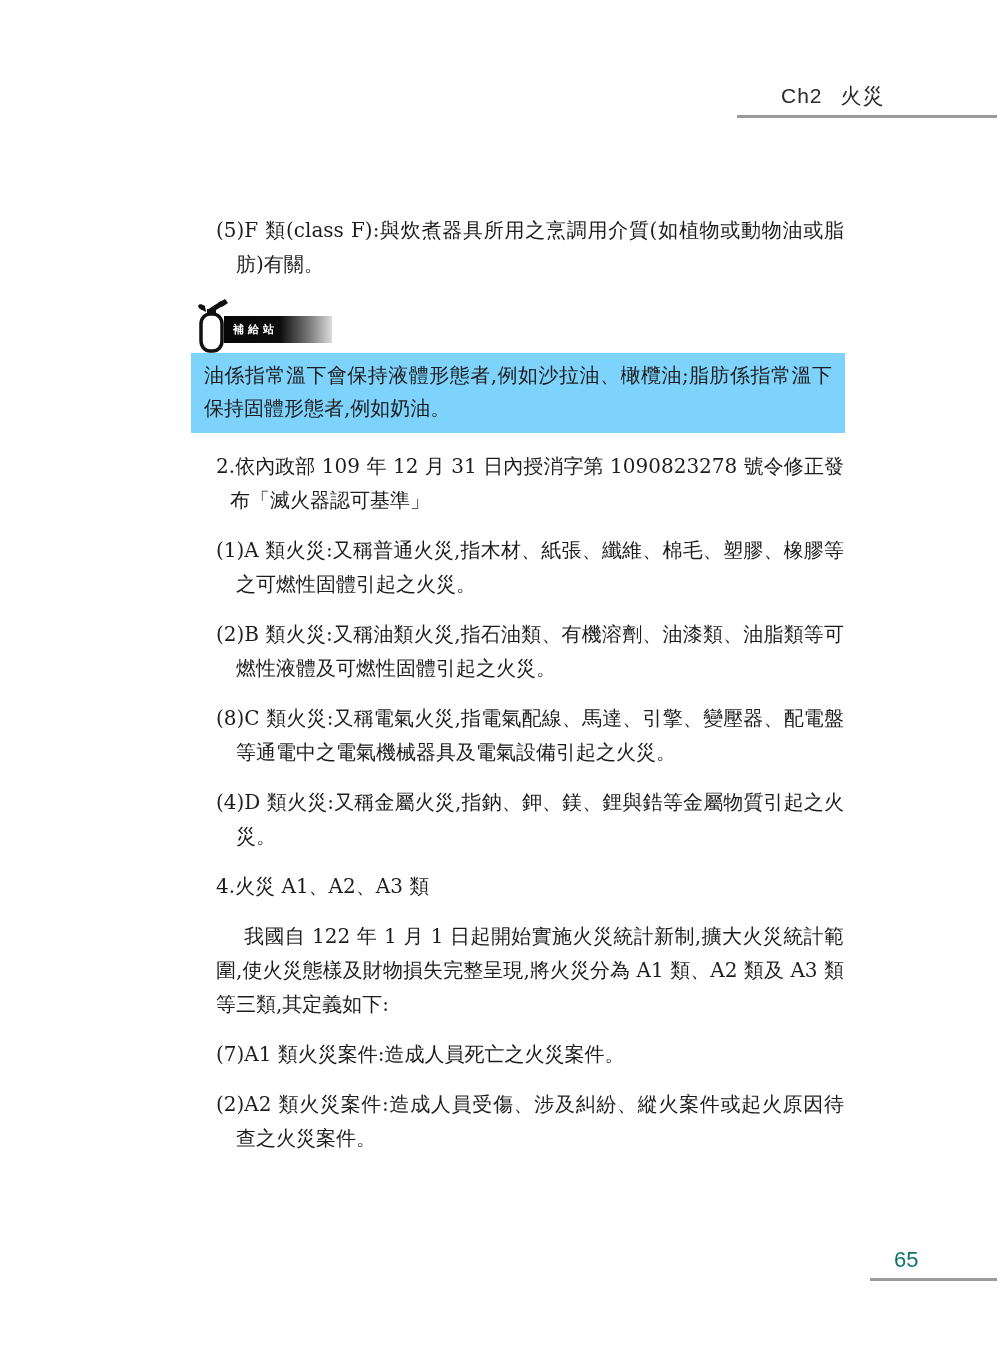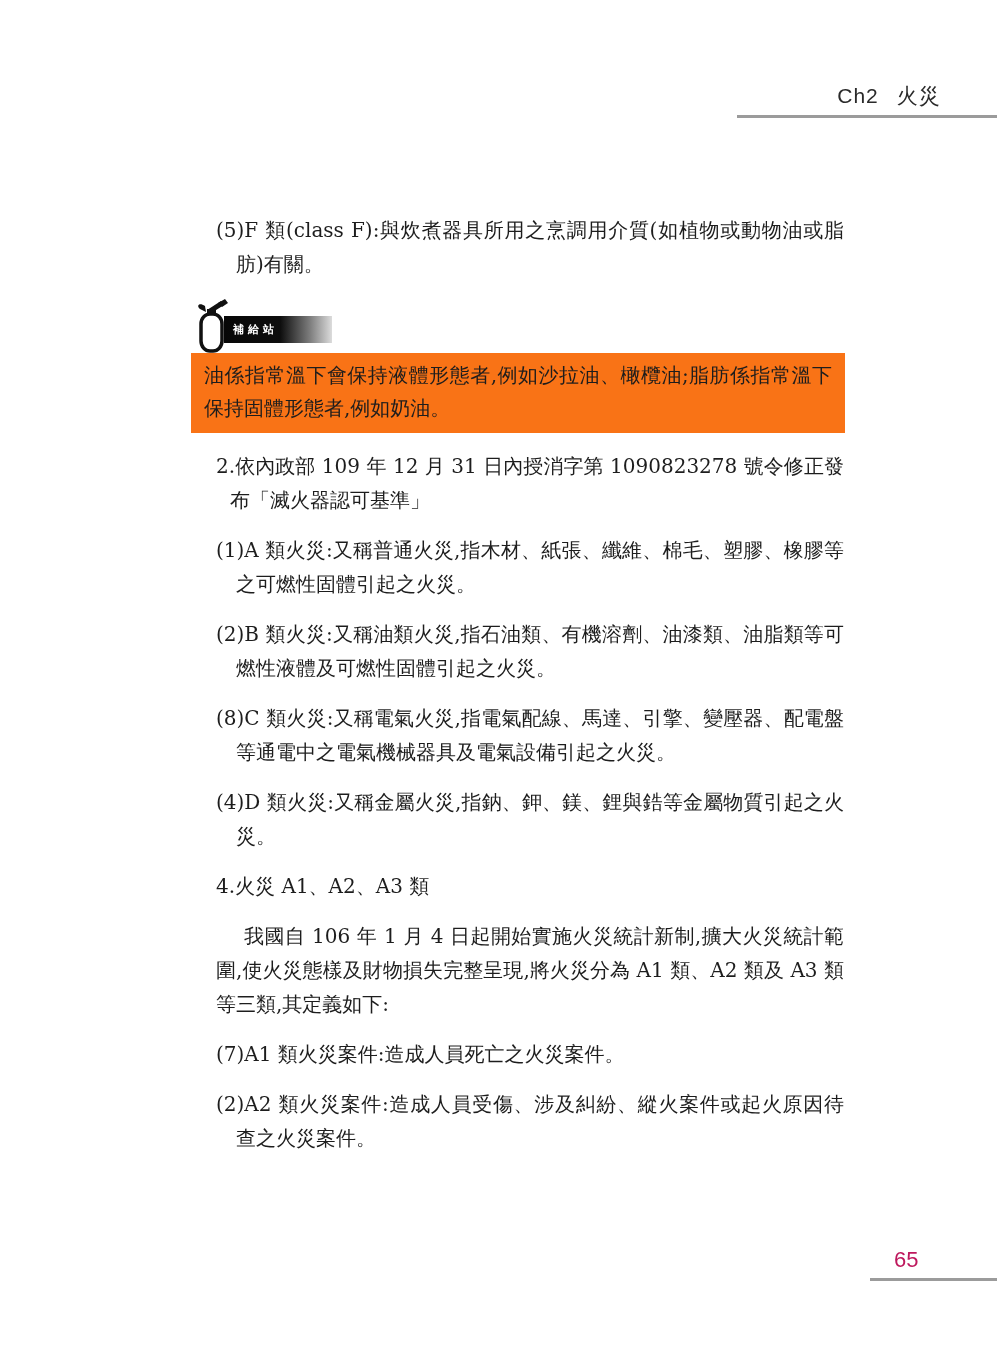--- a/index.html
+++ b/index.html
@@ -5,29 +5,29 @@
   html,body { margin:0; padding:0; background:#ffffff; }
   .page {
     position:relative; width:1000px; height:1353px; background:#ffffff;
     font-family:"DejaVu Serif","Liberation Serif",serif;
     color:#1d1d1d; overflow:hidden;
   }
   
   .header { position:absolute; top:82px; left:737px; width:260px; }
   .header-text {
     font-family:"Liberation Sans","DejaVu Sans",sans-serif;
-    font-size:21px; color:#2a2a2a; padding-left:44px; letter-spacing:1px;text-align:center;
+    font-size:21px; color:#2a2a2a; padding-left:44px; letter-spacing:1px;
   }
   .header-text .chapter { margin-right:18px; }
   .header-rule { margin-top:5px; height:3px; background:#9b9b9b; }
   
   .footer { position:absolute; top:1247px; left:870px; width:127px; }
   .footer-num {
     font-family:"Liberation Sans","DejaVu Sans",sans-serif;
-    font-size:22px; color:#be185d; padding-left:24px; display:block;
+    font-size:22px; color:#0f766e; padding-left:24px; display:block;
   }
   .footer-rule { margin-top:5px; height:3px; background:#9b9b9b; }
   
   .content {
     position:absolute; top:197px; left:200px; width:660px;
     font-size:20px; line-height:34px; text-align:justify;
   }
   .content p { margin:16px; }
   .hang14 { padding-left:14px; text-indent:-14px; }
   .item-f  { margin-left:18px; padding-left:20px; text-indent:-20px; }
@@ -43,21 +43,21 @@
     display:flex; align-items:center;
   }
   .badge-bar span {
     font-family:"DejaVu Sans","Liberation Sans",sans-serif;
     color:#ffffff; font-size:11px; font-weight:bold;
     letter-spacing:4px; padding-left:9px; white-space:nowrap;
   }
   
   .note-box {
     margin-left:-9px; width:654px; box-sizing:border-box;
-    background:#f97316; padding:6px 13px 8px;
+    background:#7dd3fc; padding:6px 13px 8px;
     line-height:33px; text-align:justify;
   }
 </style>
 </head>
 <body>
 
 <div class="page">
 
   <div class="header">
     <div class="header-text">
@@ -89,21 +89,21 @@
       <p class="hang14">2.依內政部 109 年 12 月 31 日內授消字第 1090823278 號令修正發布「滅火器認可基準」</p>
       <p class="sub">(1)A 類火災:又稱普通火災,指木材、紙張、纖維、棉毛、塑膠、橡膠等之可燃性固體引起之火災。</p>
       <p class="sub">(2)B 類火災:又稱油類火災,指石油類、有機溶劑、油漆類、油脂類等可燃性液體及可燃性固體引起之火災。</p>
       <p class="sub">(8)C 類火災:又稱電氣火災,指電氣配線、馬達、引擎、變壓器、配電盤等通電中之電氣機械器具及電氣設備引起之火災。</p>
       <p class="sub">(4)D 類火災:又稱金屬火災,指鈉、鉀、鎂、鋰與鋯等金屬物質引起之火災。</p>
     </div>
 
 
     <div>
       <p class="hang14">4.火災 A1、A2、A3 類</p>
-      <p class="para">我國自 106 年 1 月 4 日起開始實施火災統計新制,擴大火災統計範圍,使火災態樣及財物損失完整呈現,將火災分為 A1 類、A2 類及 A3 類等三類,其定義如下:</p>
+      <p class="para">我國自 122 年 1 月 1 日起開始實施火災統計新制,擴大火災統計範圍,使火災態樣及財物損失完整呈現,將火災分為 A1 類、A2 類及 A3 類等三類,其定義如下:</p>
       <p class="sub">(7)A1 類火災案件:造成人員死亡之火災案件。</p>
       <p class="sub">(2)A2 類火災案件:造成人員受傷、涉及糾紛、縱火案件或起火原因待查之火災案件。</p>
     </div>
 
   </div>
 
   <div class="footer">
     <span class="footer-num">65</span>
     <div class="footer-rule"></div>
   </div>

